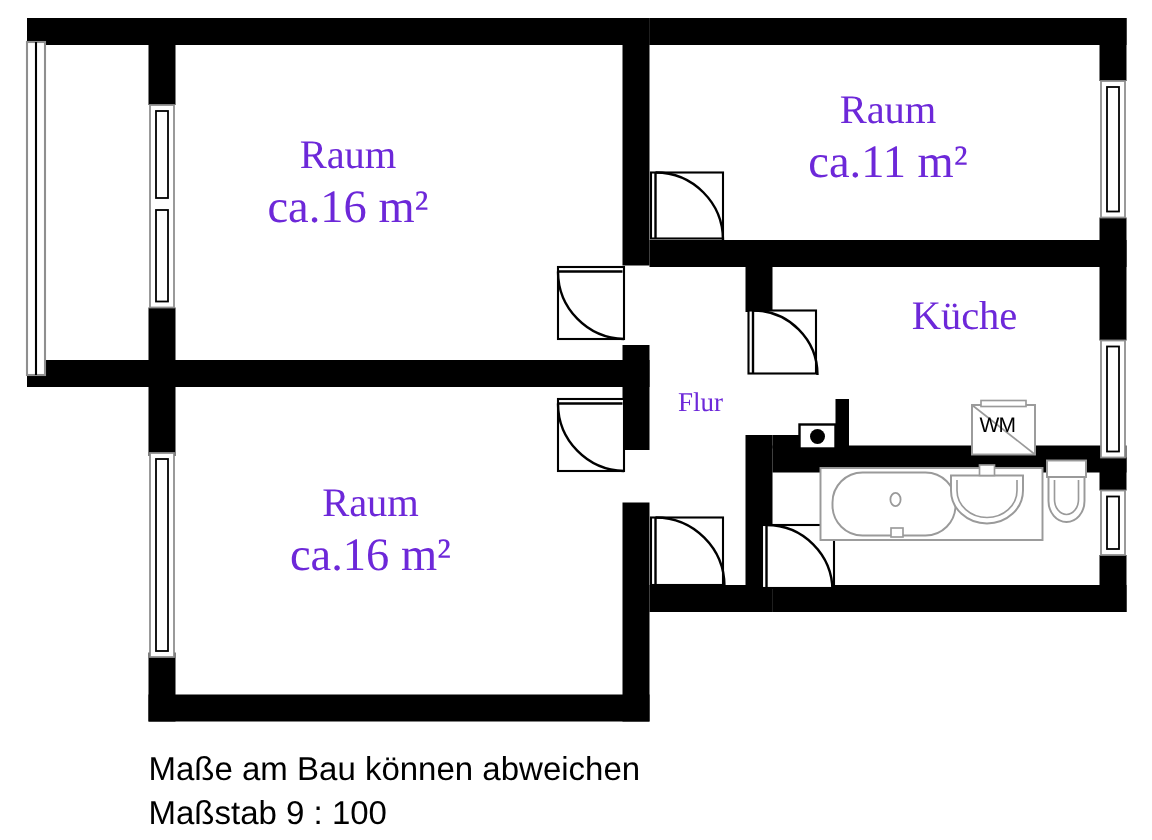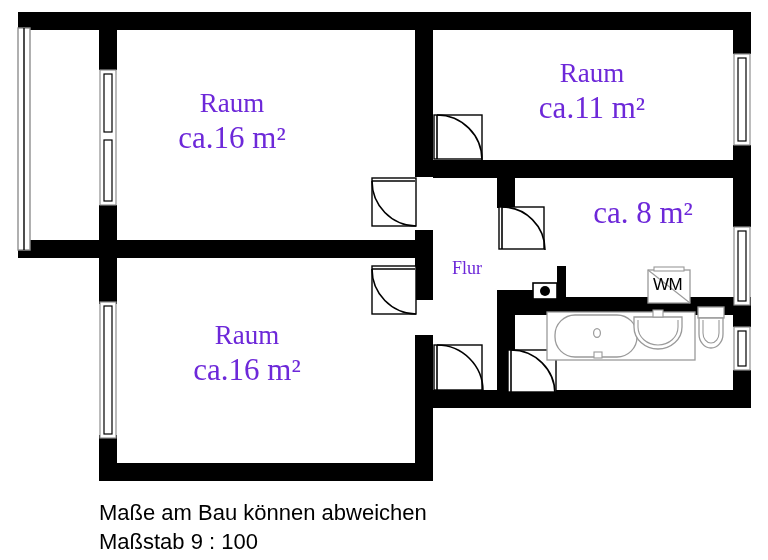--- a/index.html
+++ b/index.html
@@ -35,21 +35,21 @@
     pointer-events: none;
   }
   .room-label .ln {
     display: block;
   }
   .rl-name { font-size: 27px; }
   .rl-area { font-size: 31px; }
   .rl-flur { font-size: 18px; }
   .fixture-text {
     position: absolute;
-    font-size: 17px;
+    font-size: 14px;
     color: #000000;
     font-family: "Liberation Sans", sans-serif;
     letter-spacing: -0.5px;
   }
   .footer-note {
     position: absolute;
     left: 99px;
     top: 498px;
     color: #000000;
     font-family: "Liberation Sans", sans-serif;
@@ -226,21 +226,21 @@
     <span class="ln rl-name">Raum</span>
     <span class="ln rl-area">ca.11 m²</span>
   </div>
 
   <div class="room-label" style="left:147px; top:320px; width:200px;">
     <span class="ln rl-name">Raum</span>
     <span class="ln rl-area">ca.16 m²</span>
   </div>
 
   <div class="room-label" style="left:543px; top:195px; width:200px;">
-    <span class="ln rl-area">ca. 8 m²</span>
+    <span class="ln rl-name">Küche</span>
   </div>
 
   <div class="room-label" style="left:402px; top:258px; width:130px;">
     <span class="ln rl-flur">Flur</span>
   </div>
 
 
   <div class="fixture-text" style="left:653px; top:275px;">WM</div>
 
   <div class="footer-note">

